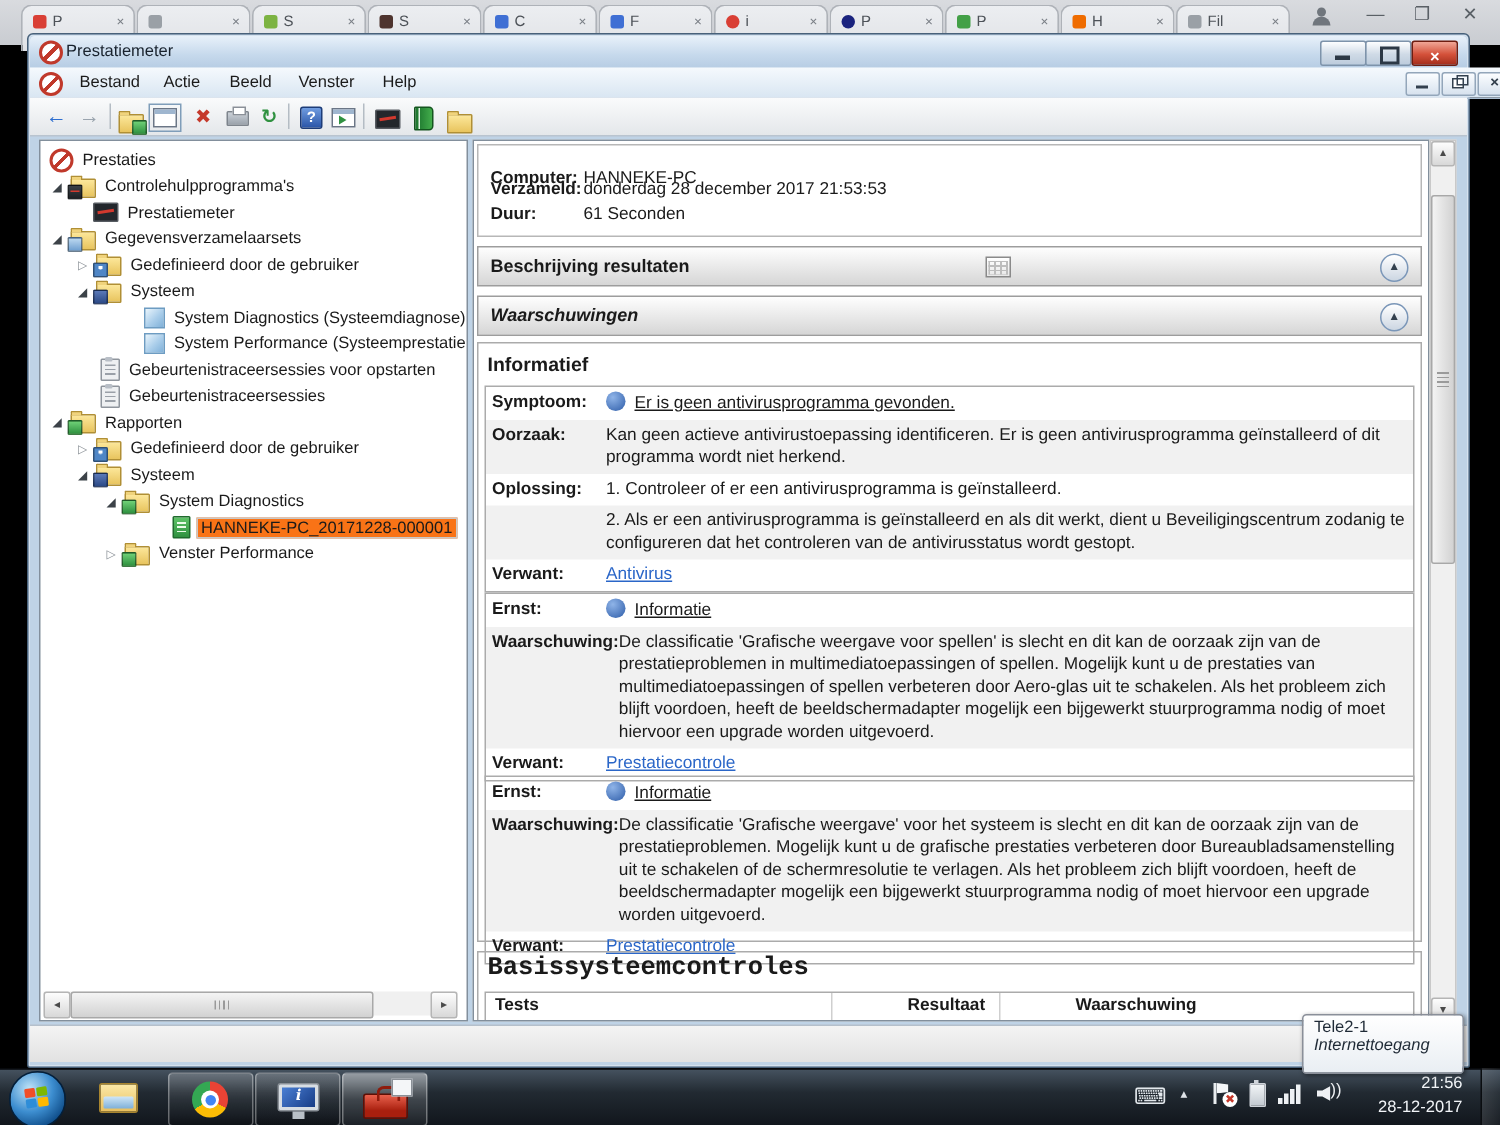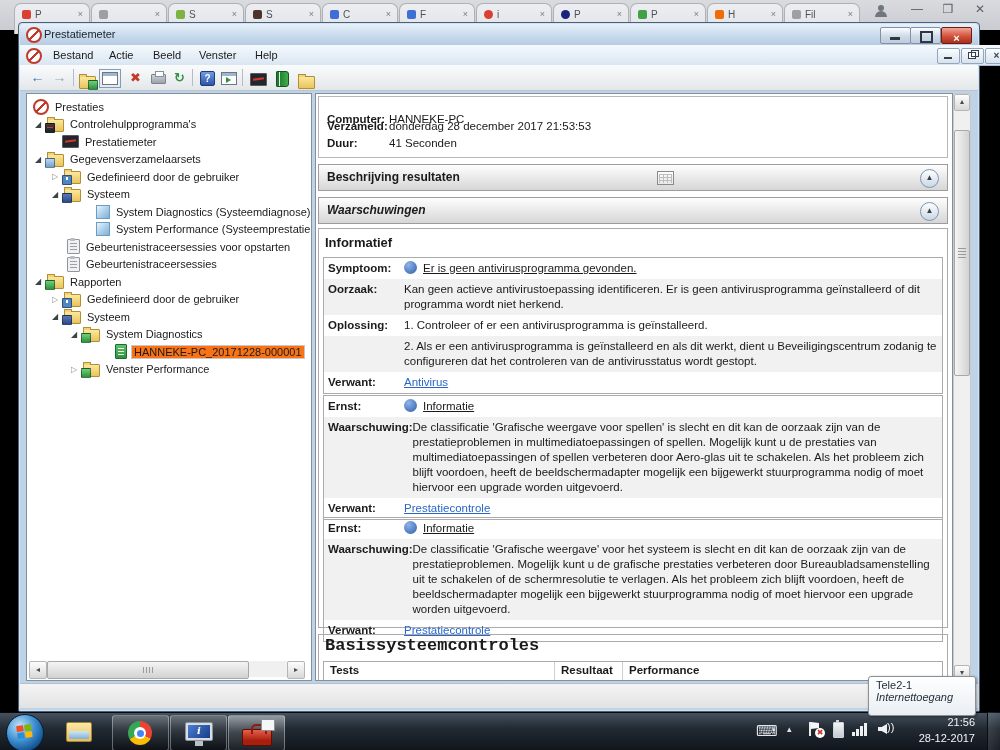--- a/index.html
+++ b/index.html
@@ -104,21 +104,21 @@
   .irow.shade{background:#f1f1f1;}
   .irow .lbl{flex:0 0 76px;font-weight:bold;}
   .irow .val{flex:1;}
   .i-info{display:inline-block;width:13px;height:13px;border-radius:50%;background:radial-gradient(circle at 35% 30%,#8fb4e8,#2d5ca8);color:#fff;text-align:center;font:italic bold 9px/13px "DejaVu Serif",serif;vertical-align:-2px;margin-right:6px;}
   .dlink{color:#1a1a1a;text-decoration:underline;}
   .blink{color:#2a66c8;text-decoration:underline;}
 
   .basicpanel{position:absolute;left:2px;top:540px;width:628px;height:60px;border:1px solid #ababab;}
   .bc-title{position:absolute;left:6px;top:1px;font-size:17px;font-weight:bold;font-family:Liberation Mono, monospace;}
   .bc-table{position:absolute;left:4px;top:26px;width:618px;height:40px;border:1px solid #ababab;}
-  .bc-hrow{display:flex;height:19px;border-bottom:1px solid #cfcfcf;font-weight:bold;}
+  .bc-hrow{display:flex;height:19px;border-bottom:1px solid #cfcfcf;font-weight:bold;gap:44px;}
   .bc-cell{padding:2px 6px;border-right:1px solid #cfcfcf;}
 
   .vscroll{left:934px;top:70px;width:16px;height:588px;background:#f0f0f0;border:1px solid #c9c9c9;}
   .vs-arrow{position:absolute;left:0;width:14px;height:15px;background:linear-gradient(#fdfdfd,#d8d8d8);border:1px solid #b5b5b5;border-radius:2px;font-size:8px;line-height:14px;text-align:center;color:#4a4a4a;}
   .vs-thumb{position:absolute;left:0;top:36px;width:14px;height:244px;background:linear-gradient(90deg,#f4f4f4,#d2d2d2);border:1px solid #a8a8a8;border-radius:2px;}
   .grip-v{position:absolute;top:50%;left:3px;width:8px;height:10px;margin-top:-5px;background:repeating-linear-gradient(#9a9a9a 0 1px,transparent 1px 3px);}
 
   .statusbar{left:1px;top:660px;width:958px;height:24px;background:linear-gradient(#f4f4f4,#e2e2e2);border-top:1px solid #b5c0cb;}
 
   
@@ -407,21 +407,21 @@
         <div class="metarow" style="top:16px">
             <span class="ml">Computer:</span>
             <span>HANNEKE-PC</span>
           </div>
         <div class="metarow" style="top:23px">
             <span class="ml">Verzameld:</span>
             <span>donderdag 28 december 2017 21:53:53</span>
           </div>
         <div class="metarow" style="top:40px">
             <span class="ml">Duur:</span>
-            <span>41 Seconden</span>
+            <span>61 Seconden</span>
           </div>
       </div>
 
       <div class="sechdr" style="top:70px">
         <span class="st">Beschrijving resultaten</span>
         <span class="tblicon"></span>
         <span class="chevbtn">▲</span>
       </div>
 
       <div class="sechdr" style="top:103px">
@@ -485,21 +485,21 @@
             </div>
         </div>
       </div>
 
       <div class="basicpanel">
         <div class="bc-title">Basissysteemcontroles</div>
         <div class="bc-table">
           <div class="bc-hrow">
             <span class="bc-cell" style="flex:0 0 218px">Tests</span>
             <span class="bc-cell" style="flex:0 0 55px">Resultaat</span>
-            <span class="bc-cell" style="flex:1;border-right:none">Performance</span>
+            <span class="bc-cell" style="flex:1;border-right:none">Waarschuwing</span>
           </div>
         </div>
       </div>
     </div>
 
     <div class="abs vscroll">
       <div class="vs-arrow" style="top:0">▴</div>
       <div class="vs-thumb">
           <span class="grip-v"></span>
         </div>

